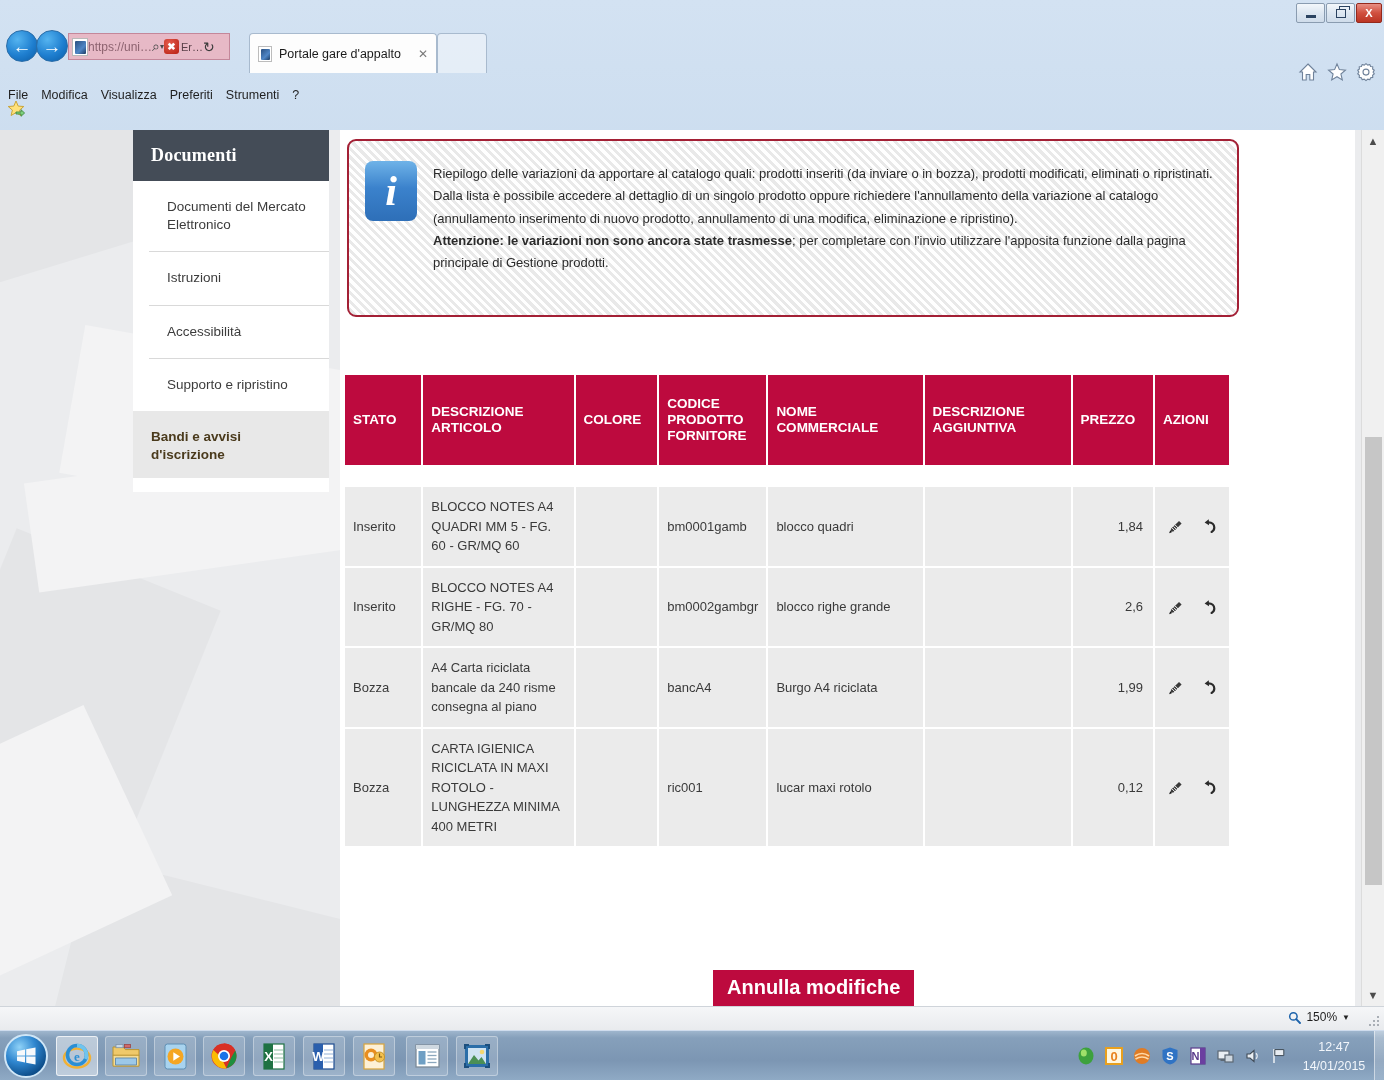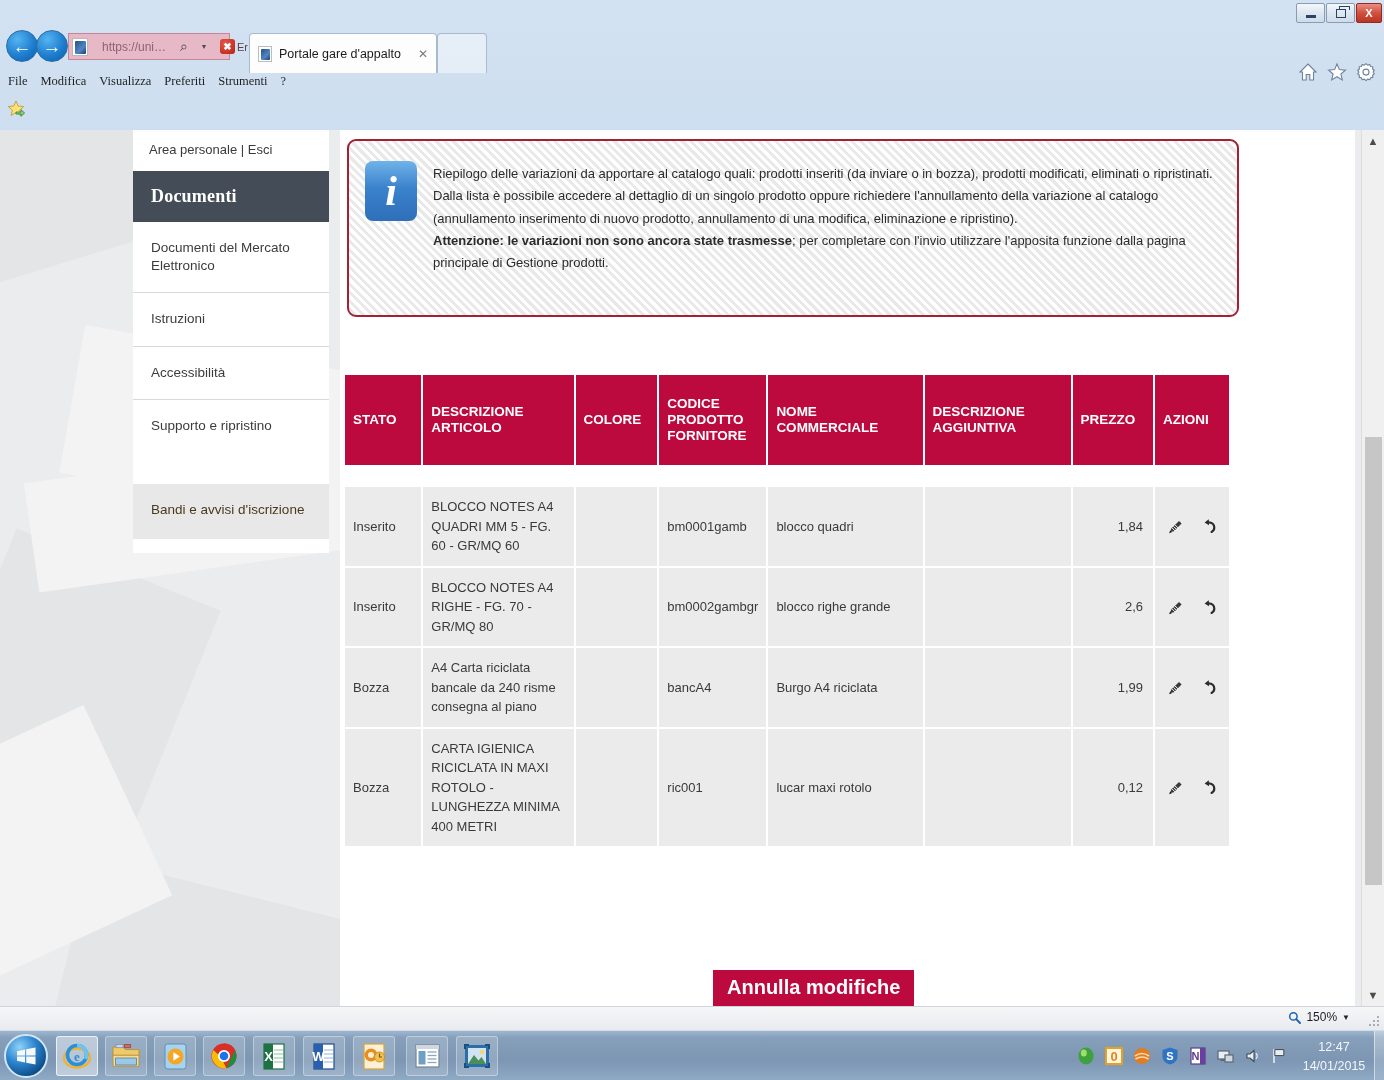--- a/index.html
+++ b/index.html
@@ -44,21 +44,21 @@
     border:1px solid #2a6da8;
     display:flex; align-items:center; justify-content:center;
     color:#fff; font-size:19px; font-weight:bold; line-height:1;
   }
   #nav-back { left:6px; }
   #nav-fwd  { left:36px; }
 
   #addressbar {
     position:absolute; left:68px; top:5px; width:162px; height:27px;
     background:#e7b9c6; border:1px solid #c4879a;
-    display:flex; align-items:center; padding:0 3px; gap:14px;
+    display:flex; align-items:center; padding:0 3px; gap:0;
   }
   .ab-icon { width:16px; height:18px; background:#fff; border:1px solid #b9b9b9; position:relative; flex:none;}
   .ab-icon:after{content:'';position:absolute;left:2px;top:2px;width:11px;height:13px;
     background:linear-gradient(135deg,#2a4f80 0%, #4f86c6 60%, #1d3c63 100%); border-radius:1px;}
   .ab-url { font-size:12px; color:#8d6370; white-space:nowrap; overflow:hidden; flex:none; }
   .ab-search { font-size:14px; color:#4a4a4a; flex:none; }
   .ab-caret { font-size:8px; color:#4a4a4a; flex:none; }
   .ab-err {
     flex:none; display:flex; align-items:center; gap:2px;
   }
@@ -83,22 +83,22 @@
   .tab-icon:after{content:'';position:absolute;left:2px;top:2px;width:9px;height:11px;
     background:linear-gradient(135deg,#2a4f80 0%, #4f86c6 60%, #1d3c63 100%); border-radius:1px;}
   .tab-title { font-size:12.5px; color:#1b1b1b; white-space:nowrap; flex:1; }
   .tab-close { font-size:12px; color:#7a7a7a; flex:none; }
 
   #ie-tools { position:absolute; right:8px; top:34px; display:flex; gap:9px; align-items:center; }
   #ie-tools svg { display:block; }
 
   
   #menubar {
-    position:absolute; left:0; top:70px; width:1384px; height:22px;
-    display:flex; align-items:center; padding-left:8px; gap:13px;font-family:Liberation Serif, serif;
+    position:absolute; left:0; top:84px; width:1384px; height:22px;
+    display:flex; align-items:center; padding-left:8px; gap:13px;
   }
   .menu-item { font-size:12.5px; color:#1f1f1f; }
 
   
   #favbar { position:absolute; left:0; top:96px; width:1384px; height:30px; }
   #fav-star { position:absolute; left:6px; top:3px; }
 
   
   #viewport {
     position:absolute; left:0; top:130px; width:1384px; height:876px;
@@ -117,26 +117,26 @@
   
   #sidebar { position:absolute; left:133px; top:0; width:196px; background:#fff; }
   .sb-top { padding:12px 16px 14px 16px; font-size:13px; color:#3a3a3a; }
   .sb-head {
     background:#444c57; color:#fff;
     font-family:"Liberation Serif", serif; font-weight:bold;
     font-size:18px; padding:15px 16px 15px 18px; letter-spacing:.2px;
   }
   .sb-link {
     padding:17px 16px 17px 18px; font-size:13.5px; color:#3c3c3c;
-    border-bottom:1px solid #d9d9d9; line-height:1.35;
+    border-bottom:1px solid #d9d9d9; line-height:1.35;margin-left:16px;
   }
   .sb-link.first { border-top:none; }
   .sb-active {
-    padding:17px 16px 20px 18px; font-size:13.5px; color:#4a3a1c;
-    font-weight:normal; background:#e8e8e8; line-height:1.35;margin-top:32px;
+    padding:17px 16px 13px 18px; font-size:13.5px; color:#4a3a1c;
+    font-weight:bold; background:#e8e8e8; line-height:1.35;
   }
   #sb-tail { height:14px; background:#fff; }
 
   
   #infobox {
     position:absolute; left:7px; top:9px; width:892px; height:178px;
     border:2px solid #a32035; border-radius:9px;
     background-color:#f4f4f4;
     background-image:repeating-linear-gradient(45deg,
       #ffffff 0px, #ffffff 3px, #e9e9e9 3px, #e9e9e9 6px);
@@ -313,21 +313,20 @@
     <div id="bgshapes">
       <div class="poly" style="left:-70px; top:-40px; width:260px; height:170px; transform:rotate(-17deg);"></div>
       <div class="polyl" style="left:70px;  top:220px; width:300px; height:150px; transform:rotate(10deg);"></div>
       <div class="poly" style="left:-40px; top:430px; width:220px; height:260px; transform:rotate(22deg);"></div>
       <div class="polyl" style="left:30px;  top:330px; width:330px; height:110px; transform:rotate(-8deg);"></div>
       <div class="poly" style="left:60px;  top:760px; width:300px; height:230px; transform:rotate(14deg);"></div>
       <div class="polyl" style="left:-120px;top:620px; width:260px; height:210px; transform:rotate(-25deg);"></div>
     </div>
 
     <div id="sidebar">
-      <div class="sb-top">Area personale | Esci</div>
 
       <div class="sb-head">Documenti</div>
       <div class="sb-link first">Documenti del Mercato Elettronico</div>
       <div class="sb-link">Istruzioni</div>
       <div class="sb-link">Accessibilità</div>
       <div class="sb-link" style="border-bottom:none;">Supporto e ripristino</div>
 
       <div class="sb-active">Bandi e avvisi d'iscrizione</div>
       <div id="sb-tail"></div>
     </div>

